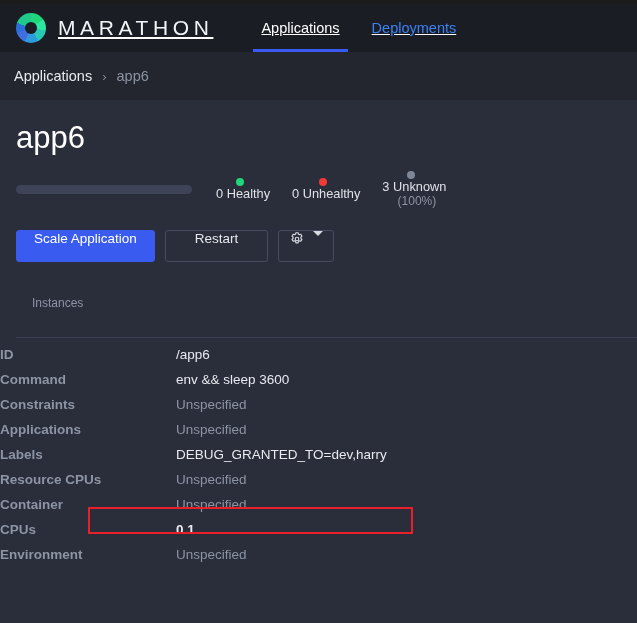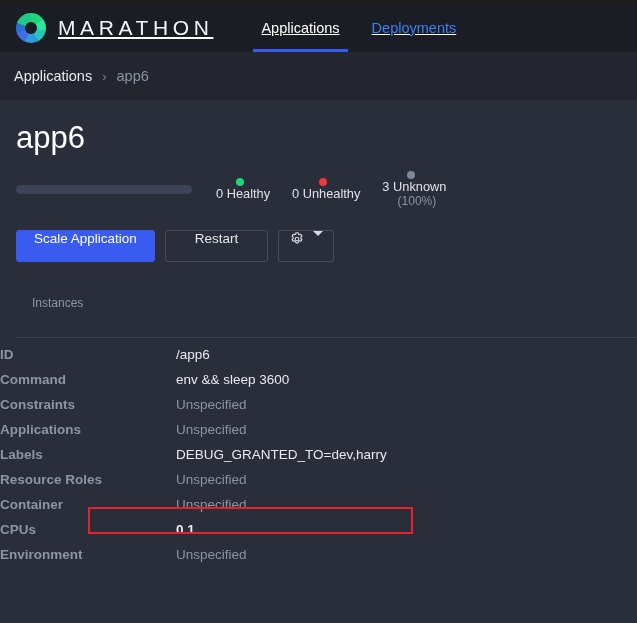--- a/index.html
+++ b/index.html
@@ -442,21 +442,21 @@
         </tr>
         <tr>
           <td class="cfg-label">Applications</td>
           <td class="cfg-value unspecified">Unspecified</td>
         </tr>
         <tr>
           <td class="cfg-label">Labels</td>
           <td class="cfg-value">DEBUG_GRANTED_TO=dev,harry</td>
         </tr>
         <tr>
-          <td class="cfg-label">Resource Roles</td>
+          <td class="cfg-label">Resource CPUs</td>
           <td class="cfg-value unspecified">Unspecified</td>
         </tr>
         <tr>
           <td class="cfg-label">Container</td>
           <td class="cfg-value unspecified">Unspecified</td>
         </tr>
         <tr>
           <td class="cfg-label">CPUs</td>
           <td class="cfg-value bold">0.1</td>
         </tr>

